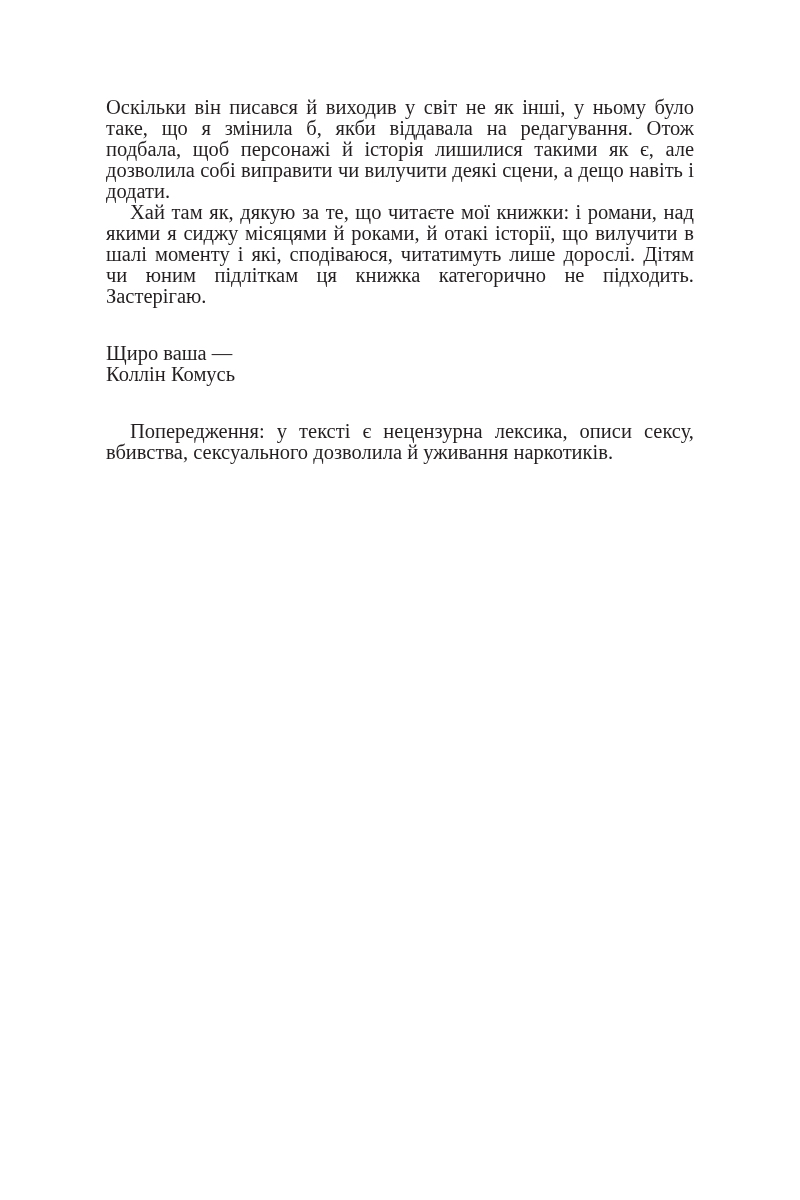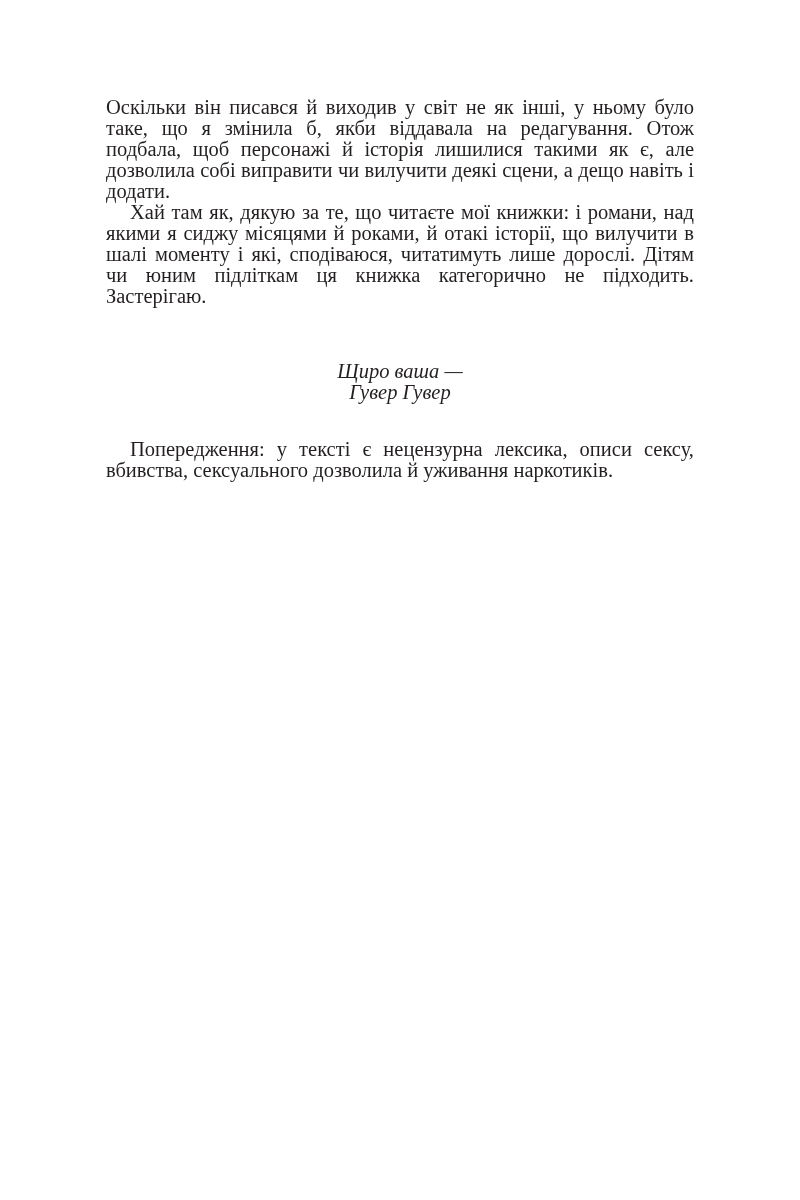--- a/index.html
+++ b/index.html
@@ -4,28 +4,28 @@
 <style>
   html, body { margin:0; padding:0; background:#ffffff; }
   body { width:800px; height:1200px; position:relative; overflow:hidden; }
   .page {
     position:absolute; left:106px; top:97px; width:588px;
     font-family: "Liberation Serif", "DejaVu Serif", serif;
     font-size:20.5px; line-height:21px; color:#231f20;
   }
   .para { margin:0; text-align:justify; text-align-last:left; }
   .para.indent { text-indent:24px; }
-  .signature { text-align:center; margin-top:54px;font-style:italic; }
+  .signature { text-align:left; margin-top:36px; }
   .signature div { margin:0; }
   .warning { margin-top:36px; }
 </style>
 </head>
 <body>
 
 <div class="page">
   <p class="para">Оскільки він писався й виходив у світ не як інші, у ньому було таке, що я змінила б, якби віддавала на редагування. Отож подбала, щоб персонажі й історія лишилися такими як є, але дозволила собі виправити чи вилучити деякі сцени, а дещо навіть і додати.</p>
   <p class="para indent">Хай там як, дякую за те, що читаєте мої книжки: і романи, над якими я сиджу місяцями й роками, й отакі історії, що вилучити в шалі моменту і які, сподіваюся, читатимуть лише дорослі. Дітям чи юним підліткам ця книжка категорично не підходить. Застерігаю.</p>
   <div class="signature">
     <div>Щиро ваша —</div>
-    <div>Гувер Гувер</div>
+    <div>Коллін Комусь</div>
   </div>
   <p class="para indent warning">Попередження: у тексті є нецензурна лексика, описи сексу, вбивства, сексуального дозволила й уживання наркотиків.</p>
 </div>
 
 </body></html>

